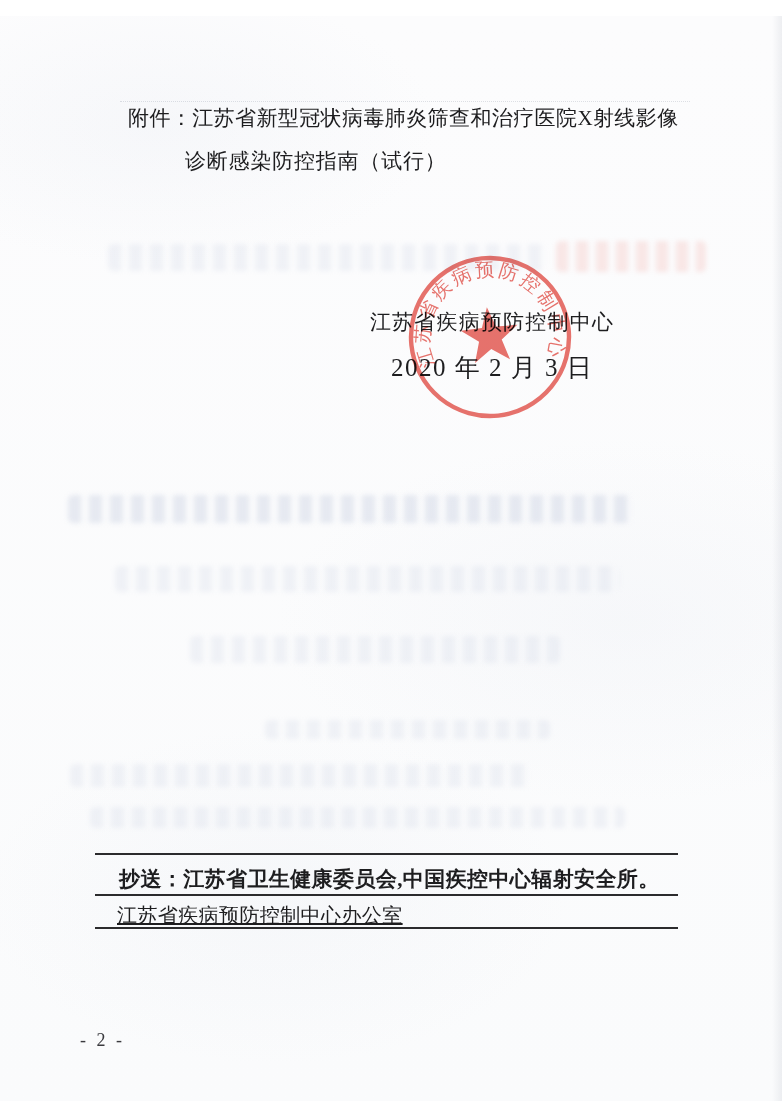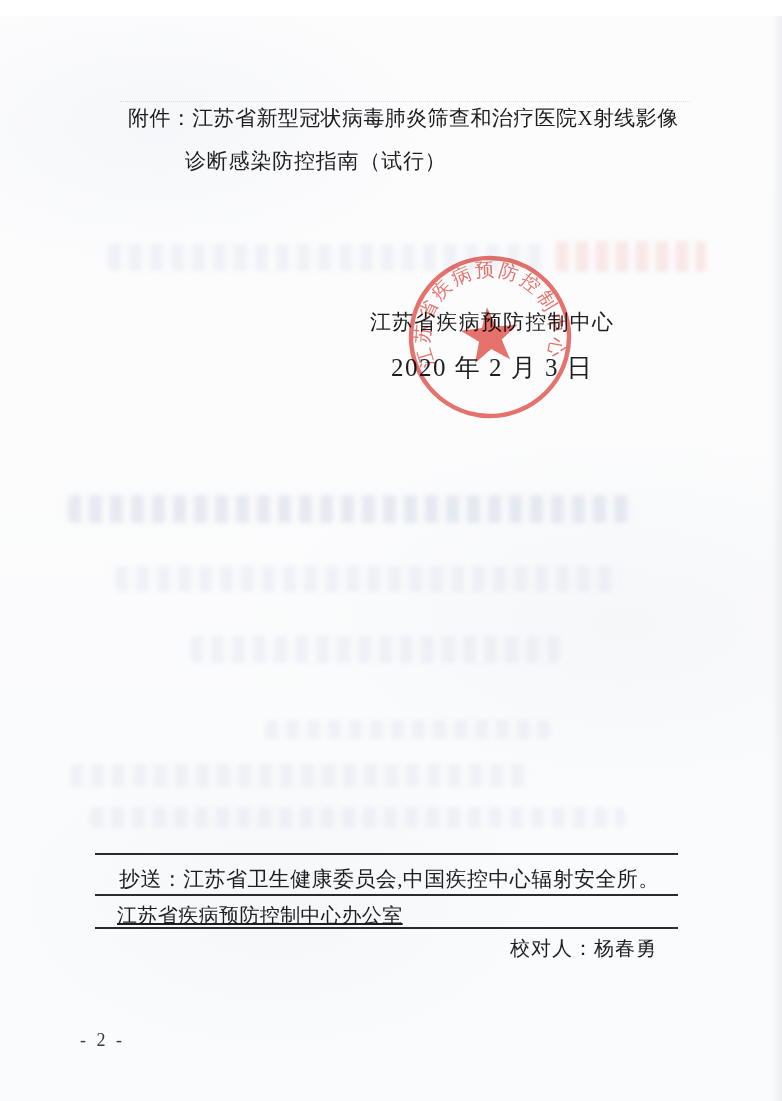--- a/index.html
+++ b/index.html
@@ -28,21 +28,21 @@
   
   .bleed{filter:blur(2.4px);border-radius:5px;opacity:.8;
     background:repeating-linear-gradient(90deg,
       rgba(199,206,224,.50) 0 13px, rgba(236,239,246,.12) 13px 21px);}
   .bleed.light{opacity:.45;}
   .bleed.red{background:repeating-linear-gradient(90deg,
       rgba(239,160,154,.42) 0 12px, rgba(250,236,235,.10) 12px 20px);opacity:.55;}
   
   .rule{left:95px;width:583px;height:2px;background:#2b2b2d;}
   .rule1{top:837px;} .rule2{top:878px;} .rule3{top:911px;}
-  .cc-line{left:119px;top:849px;font-size:21px;letter-spacing:.4px;}
+  .cc-line{left:119px;top:849px;font-size:21px;letter-spacing:.4px;font-weight:bold;}
   .office{left:117px;top:886px;font-size:20px;letter-spacing:.4px;text-decoration:underline;}
   .print-date{top:885px;right:127px;font-size:20px;letter-spacing:.5px;}
   .proof{top:919px;right:125px;font-size:20px;letter-spacing:1px;}
   .pagenum{left:80px;top:1014px;font-size:18px;letter-spacing:3px;color:#3a3a3e;}
   .bottom-strip{left:0;bottom:0;width:782px;height:7px;
     background:linear-gradient(#b9bcc2,#d9dbdf);}
   .right-fade{right:0;top:0;width:10px;height:1101px;
     background:linear-gradient(to left, rgba(210,213,220,.35), transparent);}
 </style>
 </head>
@@ -77,19 +77,18 @@
   <div class="abs bleed light" style="left:190px;top:620px;width:370px;height:27px;"></div>
   <div class="abs bleed light" style="left:265px;top:704px;width:285px;height:19px;"></div>
   <div class="abs bleed light" style="left:70px;top:748px;width:460px;height:23px;"></div>
   <div class="abs bleed light" style="left:90px;top:791px;width:535px;height:21px;"></div>
 
   <div class="abs rule rule1"></div>
   <div class="abs doc-text cc-line">抄送：江苏省卫生健康委员会,中国疾控中心辐射安全所。</div>
   <div class="abs rule rule2"></div>
   <div class="abs doc-text office">江苏省疾病预防控制中心办公室</div>
   <div class="abs rule rule3"></div>
-  <div class="abs doc-text proof">校对人：杨春勇</div>
 
   <div class="abs doc-text pagenum">- 2 -</div>
 
   <div class="abs right-fade"></div>
   <div class="abs bottom-strip"></div>
 </div>
 
 </body></html>

